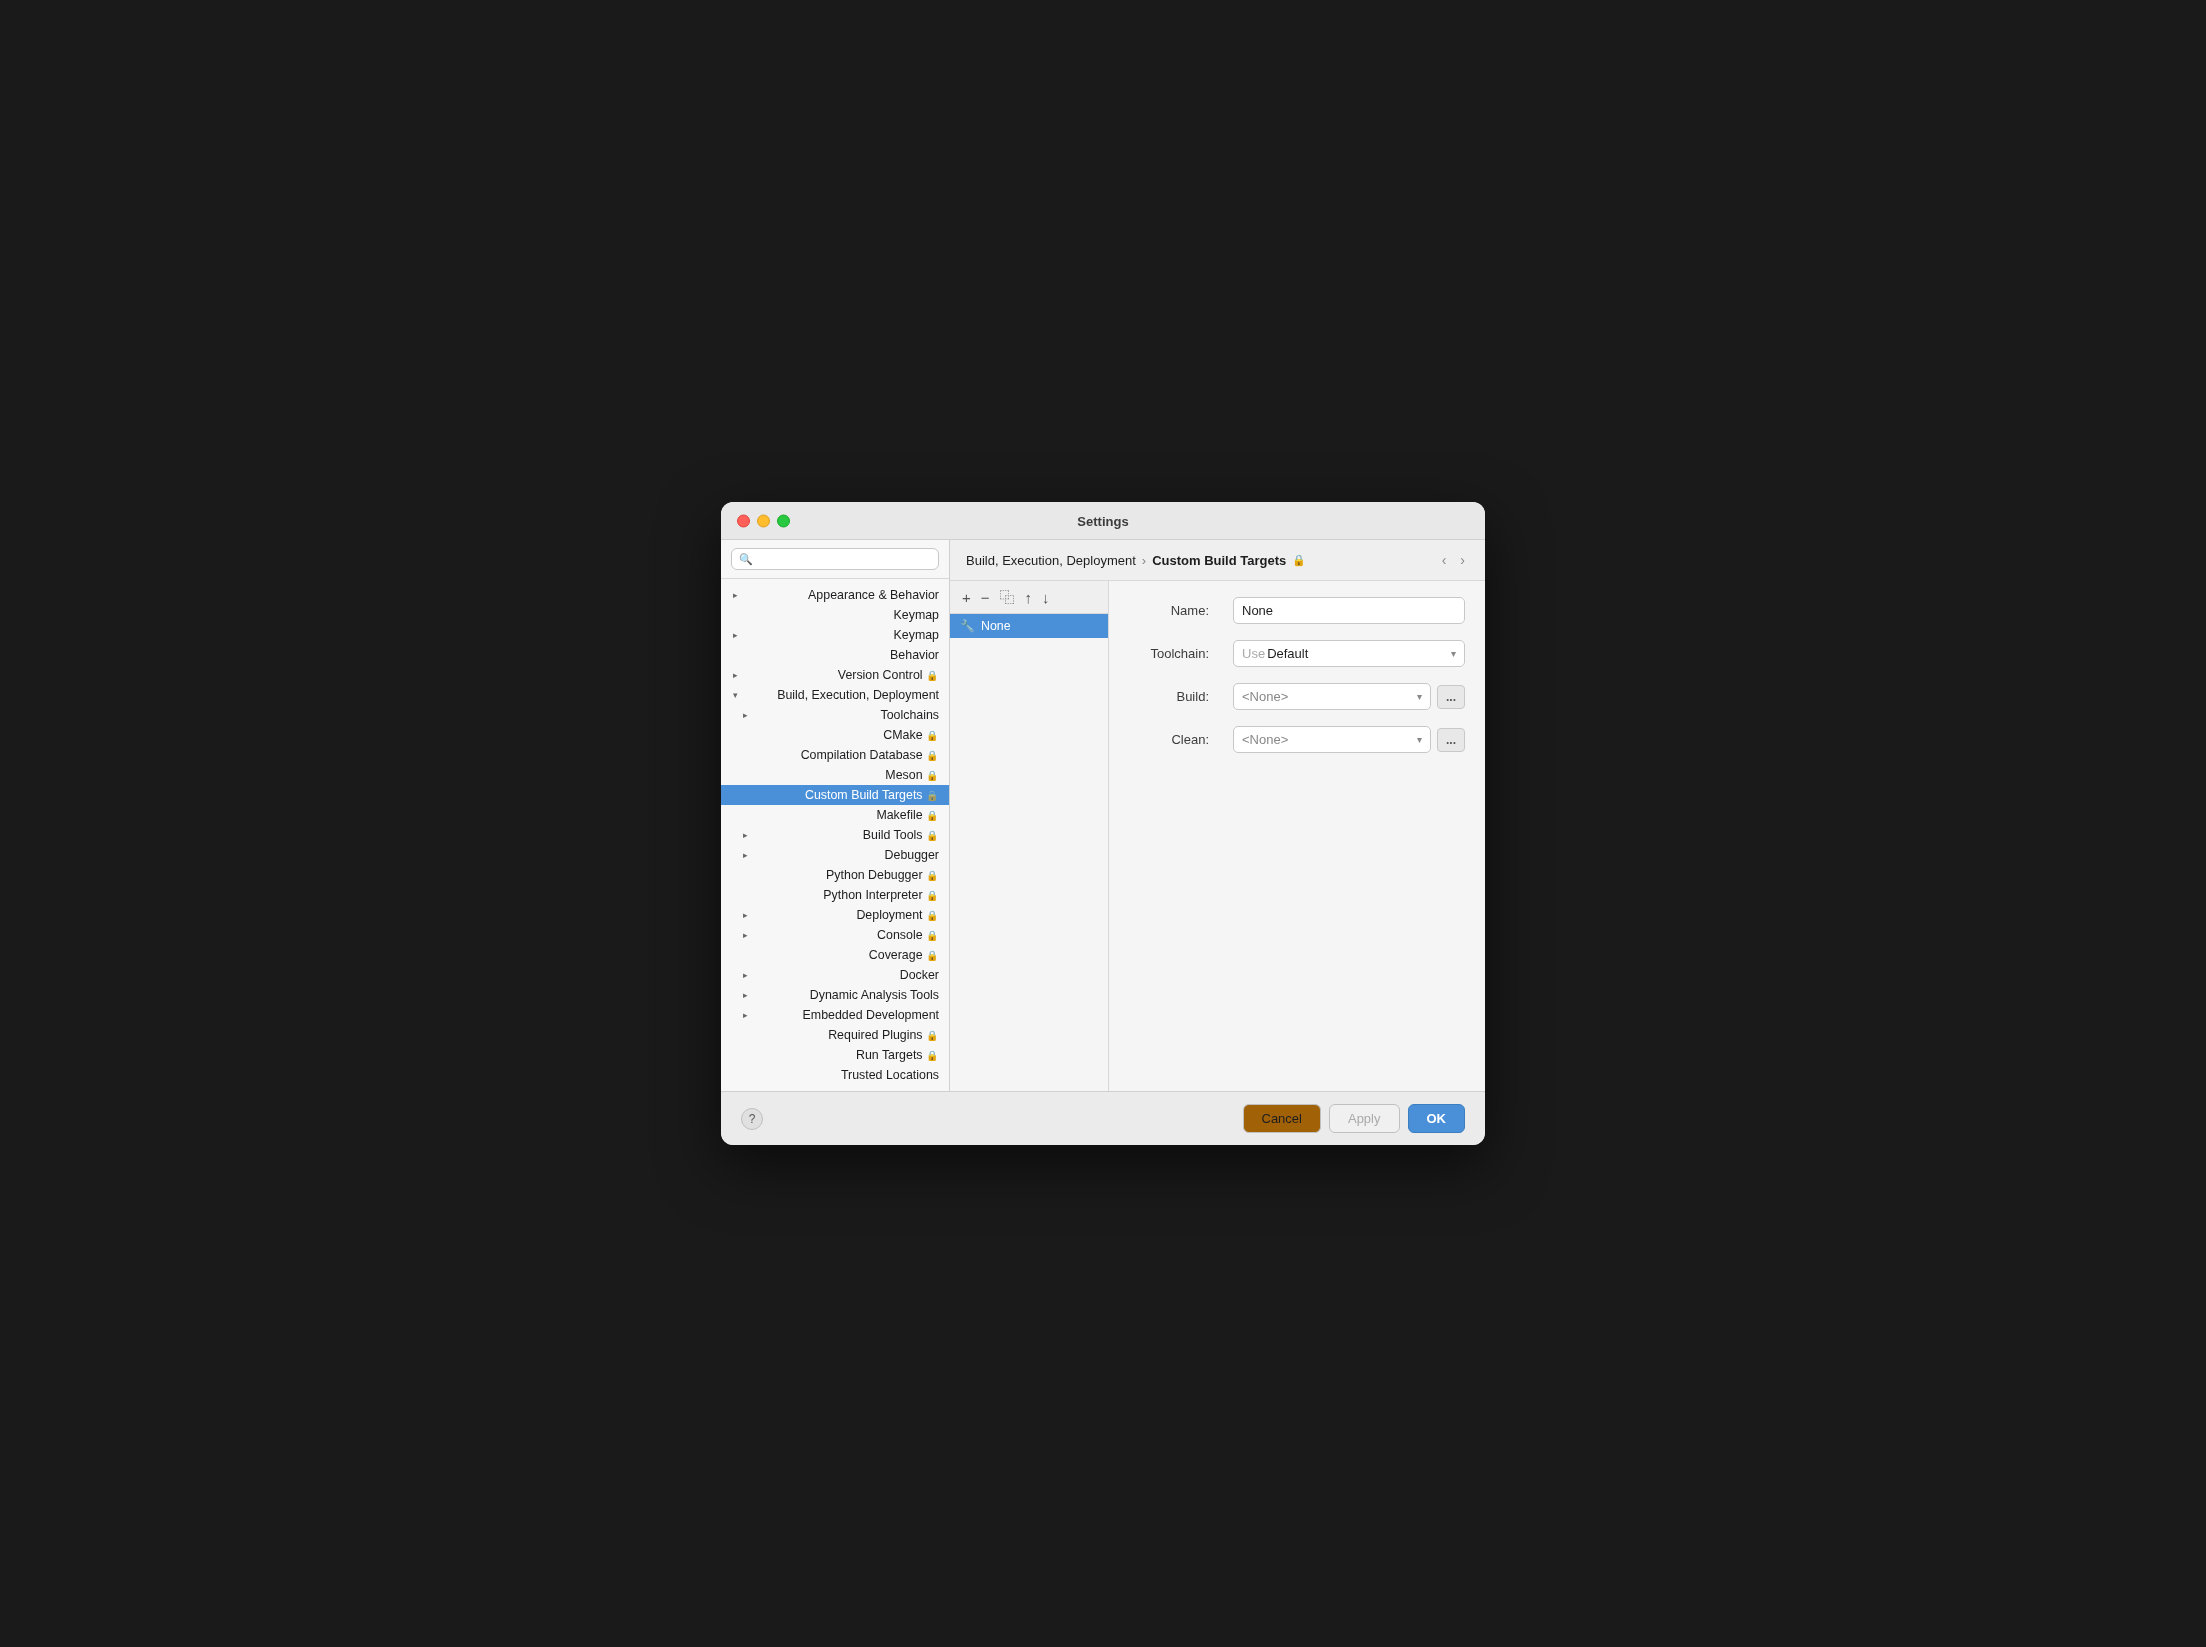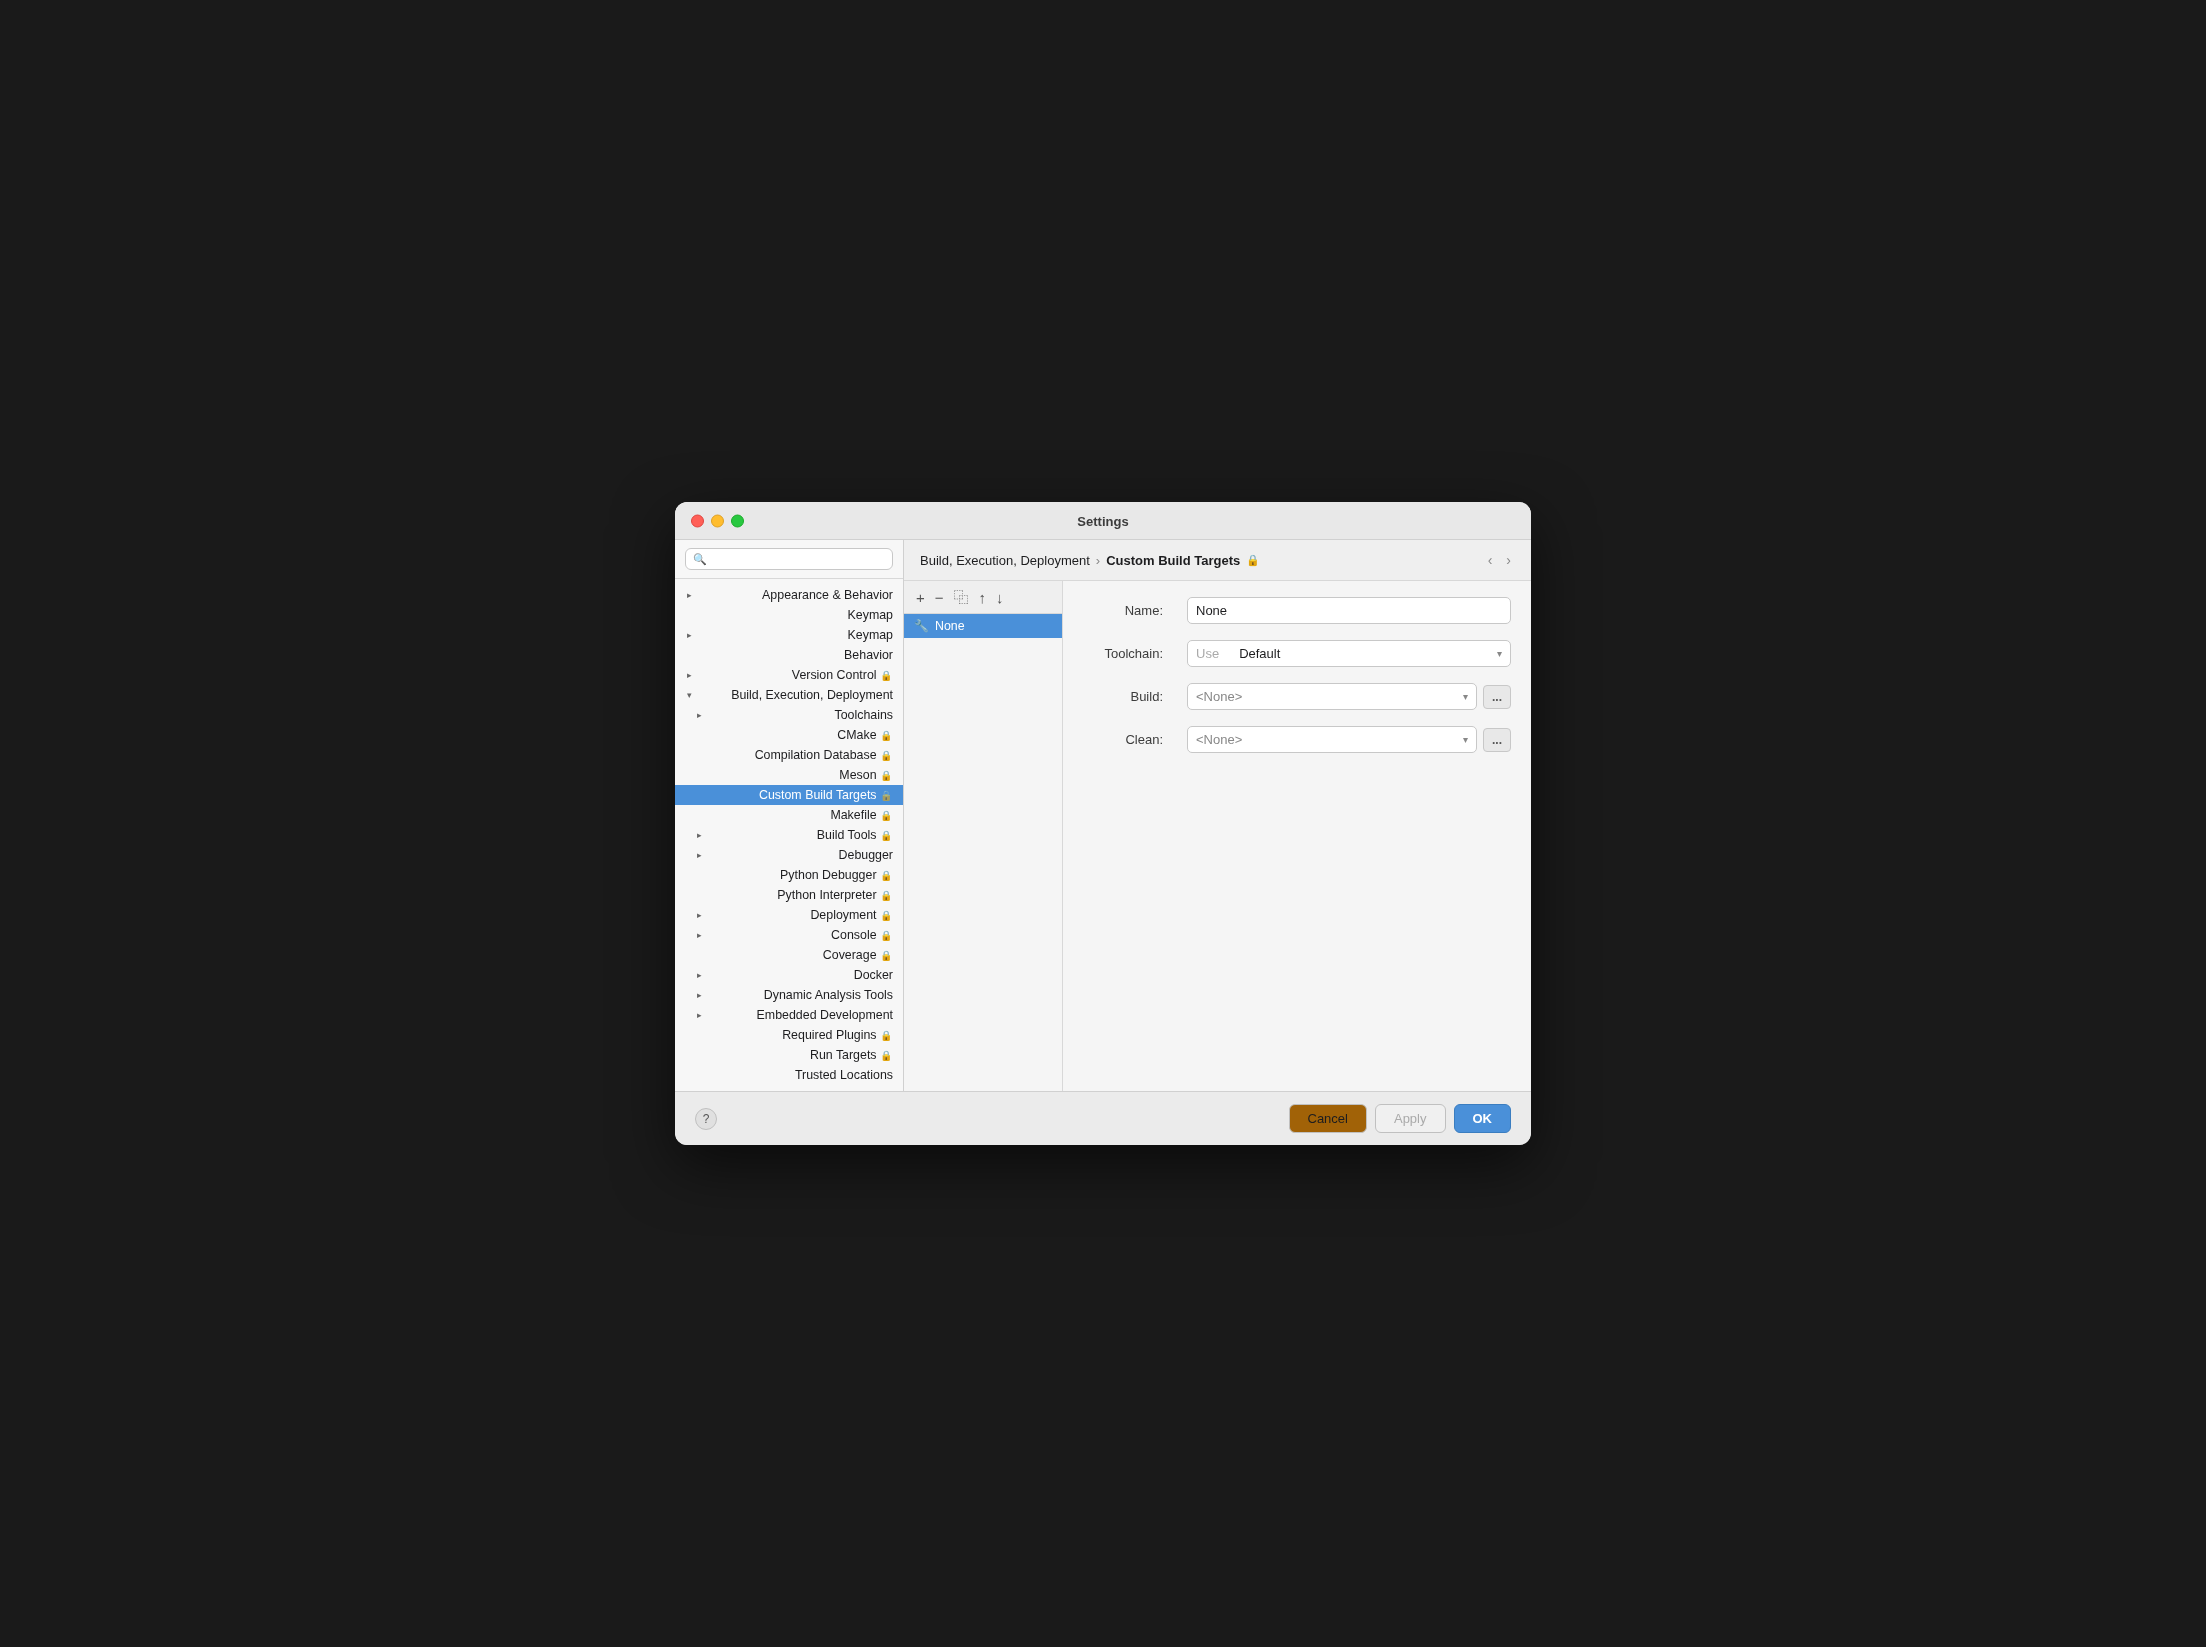--- a/index.html
+++ b/index.html
@@ -7,21 +7,21 @@
       background: #1a1a1a;
       display: flex;
       justify-content: center;
       align-items: center;
       min-height: 100vh;
       font-family: -apple-system, BlinkMacSystemFont, 'Helvetica Neue', Arial, sans-serif;
       font-size: 13px;
       color: #1d1d1f;
     }
     .dialog {
-      width: 856px;
+      width: 764px;
       min-height: 577px;
       background: #f2f2f2;
       border-radius: 12px;
       box-shadow: 0 20px 60px rgba(0,0,0,0.6);
       display: flex;
       flex-direction: column;
       overflow: hidden;
     }
     .titlebar {
       background: #e8e8e8;
@@ -305,21 +305,21 @@
       background: #e0e0e0;
       border: 1px solid #c0c0c0;
       display: flex;
       align-items: center;
       justify-content: center;
       font-size: 12px;
       color: #555;
       cursor: pointer;
       margin-right: auto;
     }
-    .use-label { color: #aaa; margin-right: 20px; }
+    .use-label { color: #aaa; margin-right: 2px; }
   </style>
 </head>
 <body>
 
 <div class="dialog">
 
   <div class="titlebar">
     <div class="traffic-lights">
       <div class="traffic-light tl-red"></div>
       <div class="traffic-light tl-yellow"></div>

